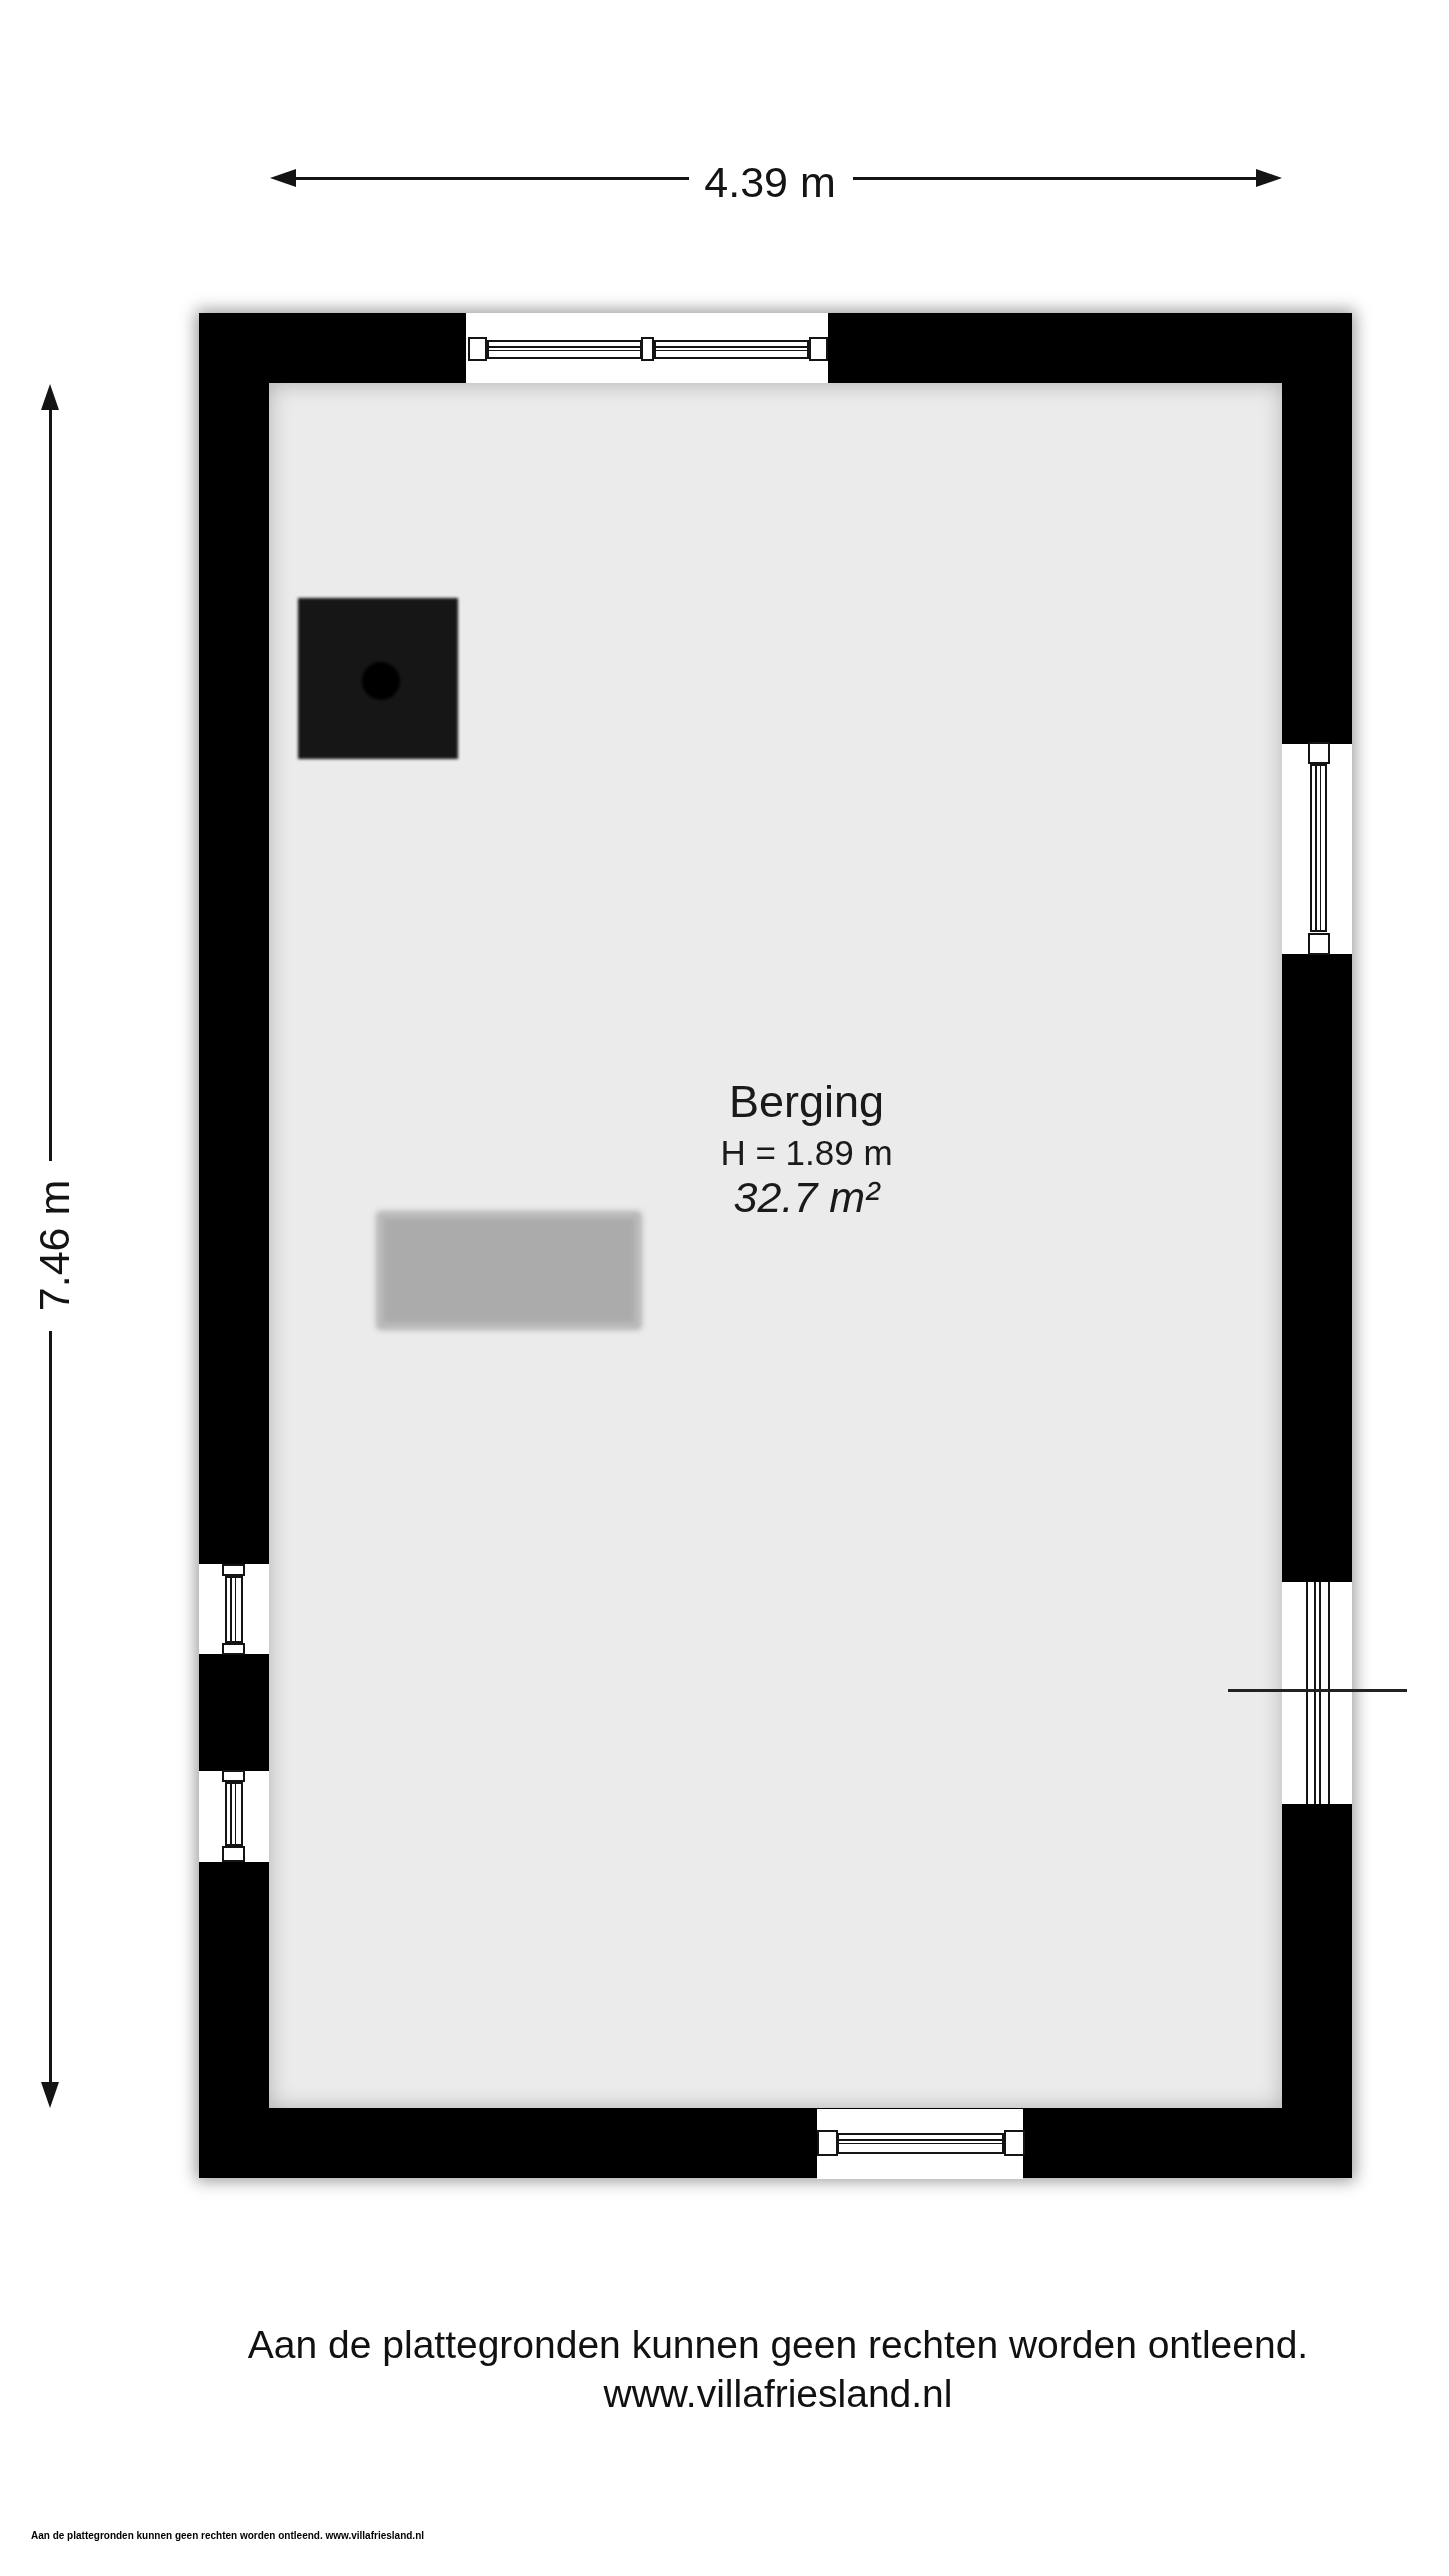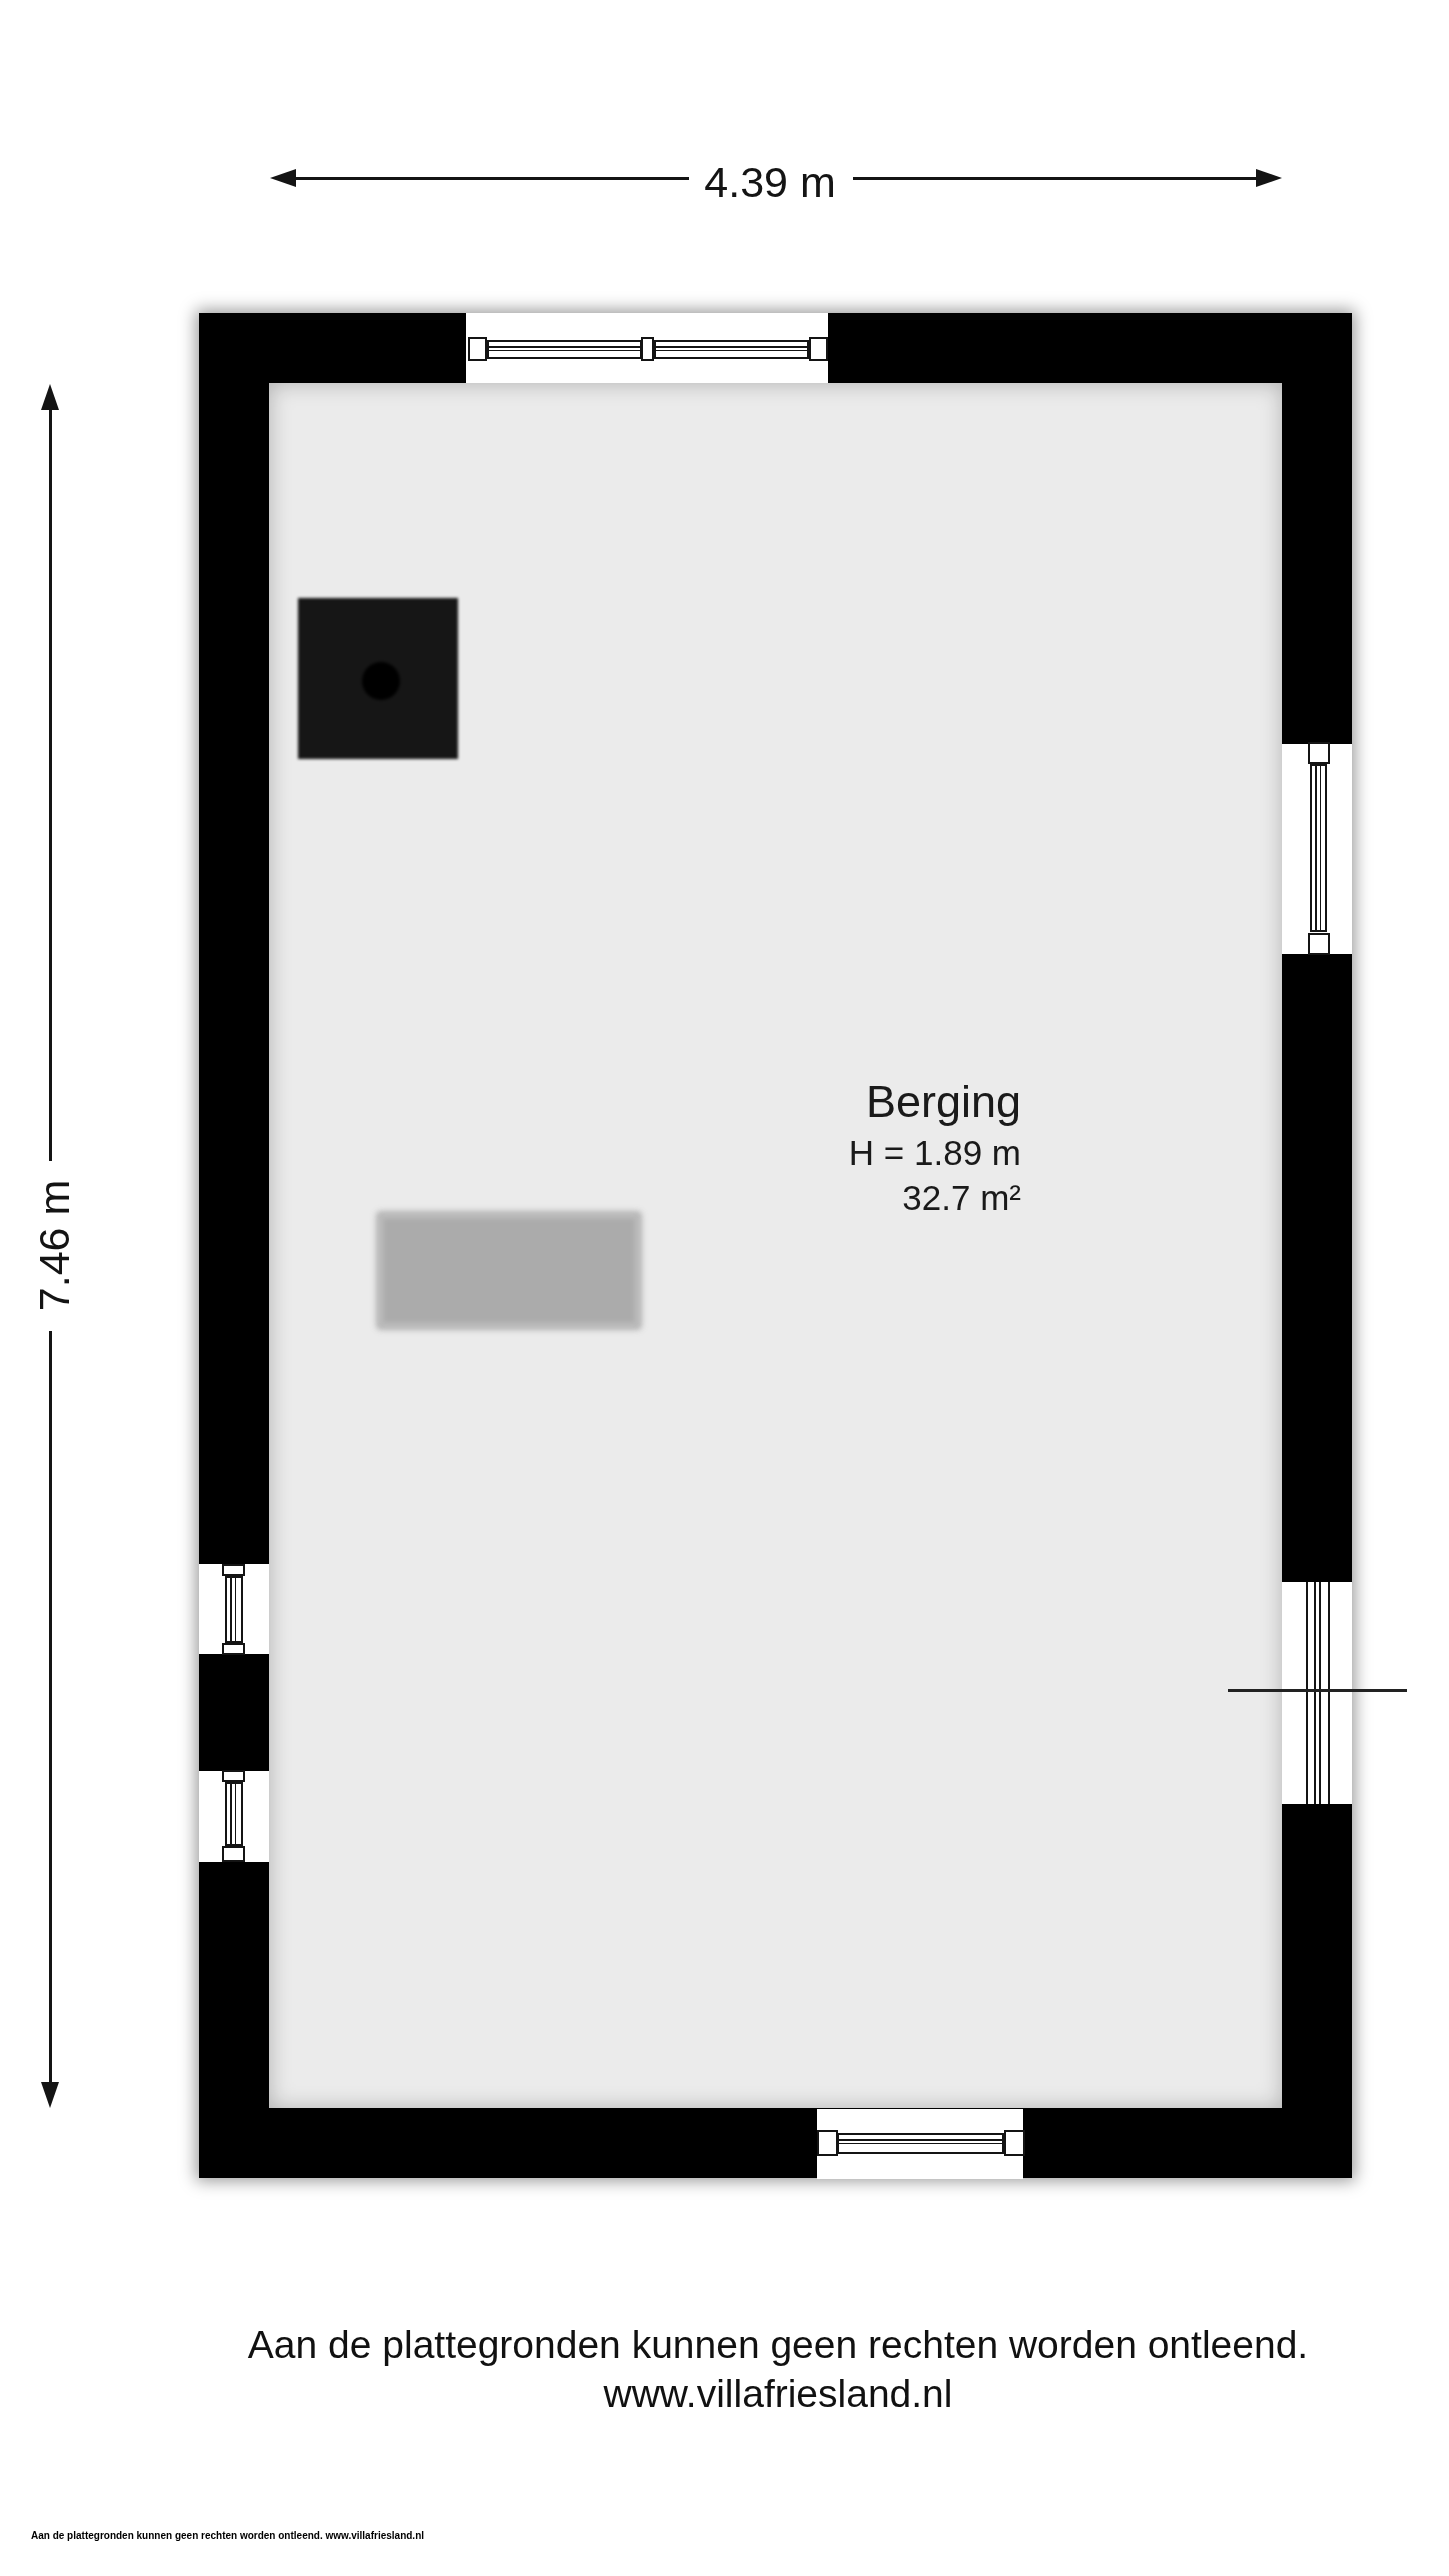--- a/index.html
+++ b/index.html
@@ -36,24 +36,24 @@
   
   #stove{left:298px;top:598px;width:160px;height:161px;background:#161616;filter:blur(1.7px);}
   #stove-burner{position:absolute;left:64px;top:64px;width:38px;height:38px;border-radius:50%;background:#000;}
   #table{left:378px;top:1213px;width:262px;height:115px;background:#ababab;
          border:6.9px solid #b9b9b9;box-shadow:0 0 5.2px rgba(90,90,90,0.8);filter:blur(2.1px);}
 
   
   #section-line{left:1228px;top:1689px;width:179px;height:2.6px;background:#222;}
 
   
-  #room-label{left:592px;top:1073px;width:429px;text-align:right;color:#1a1a1a;}
+  #room-label{left:592px;top:1073px;width:429px;text-align:center;color:#1a1a1a;}
   #room-name{font-size:45px;line-height:57px;}
   #room-h{font-size:35px;line-height:46px;}
-  #room-area{font-size:35px;line-height:43px;}
+  #room-area{font-size:43px;line-height:43px;font-style:italic;}
 
   
   #disclaimer{left:107px;top:2320px;width:1342px;text-align:center;color:#111;}
   #disclaimer .l{font-size:39px;line-height:49px;white-space:nowrap;}
 
   
   #footer-note{left:31px;top:2530px;font-size:10px;font-weight:bold;color:#000;white-space:nowrap;}
 </style>
 </head>
 <body>

